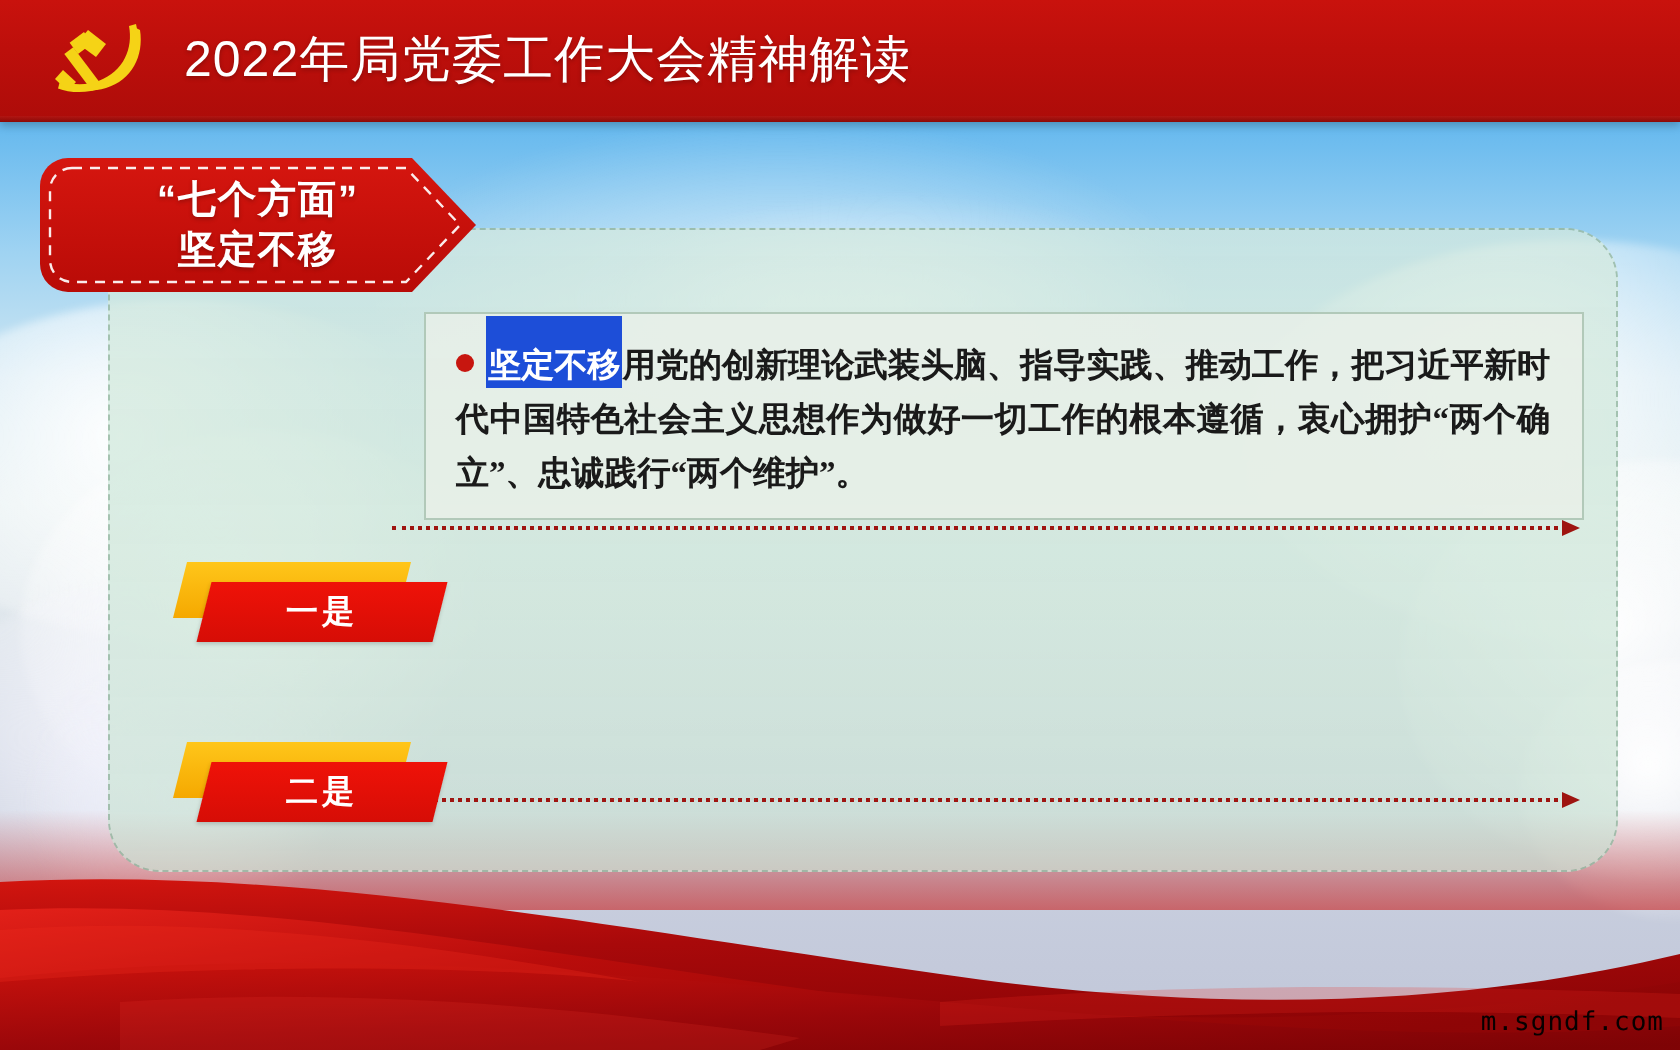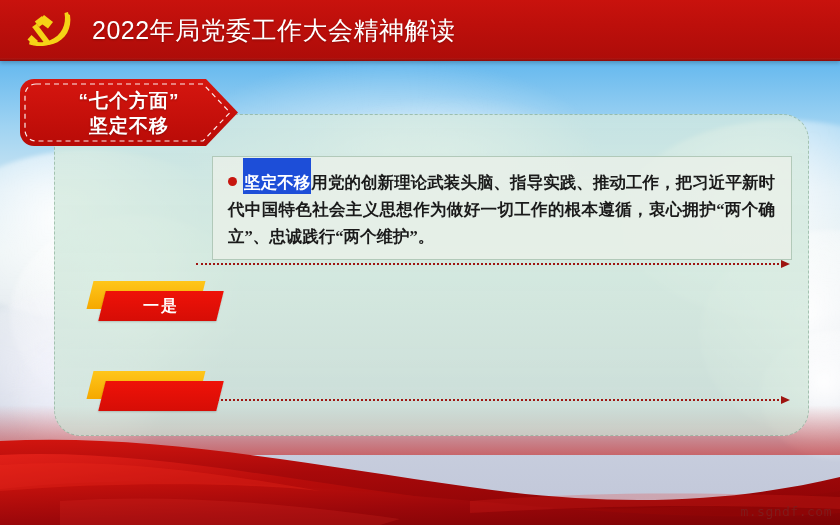--- a/index.html
+++ b/index.html
@@ -233,21 +233,21 @@
     left: 0; bottom: 0;
     width: 840px; height: 120px;
     overflow: hidden;
   }
   .silk svg { display: block; }
 
   
   .watermark {
     position: absolute;
     right: 8px; bottom: 6px;
-    color: #7f1d1d;
+    color: #000000;
     font-size: 13px;
     letter-spacing: 0.5px;
     font-family: "DejaVu Sans Mono", "Liberation Mono", monospace;
     opacity: 0.95;
   }
 </style>
 </head>
 <body>
 
 <div class="slide">
@@ -352,17 +352,18 @@
 
 
   <div class="connector c2">
     <div class="connector-line"></div>
     <div class="connector-arrow"></div>
   </div>
 
   <div class="step-label s2">
     <div class="step-yellow"></div>
     <div class="step-red"></div>
+    <div class="step-text">二是</div>
   </div>
 
   <div class="watermark">m.sgndf.com</div>
 
 </div>
 
 </body></html>

